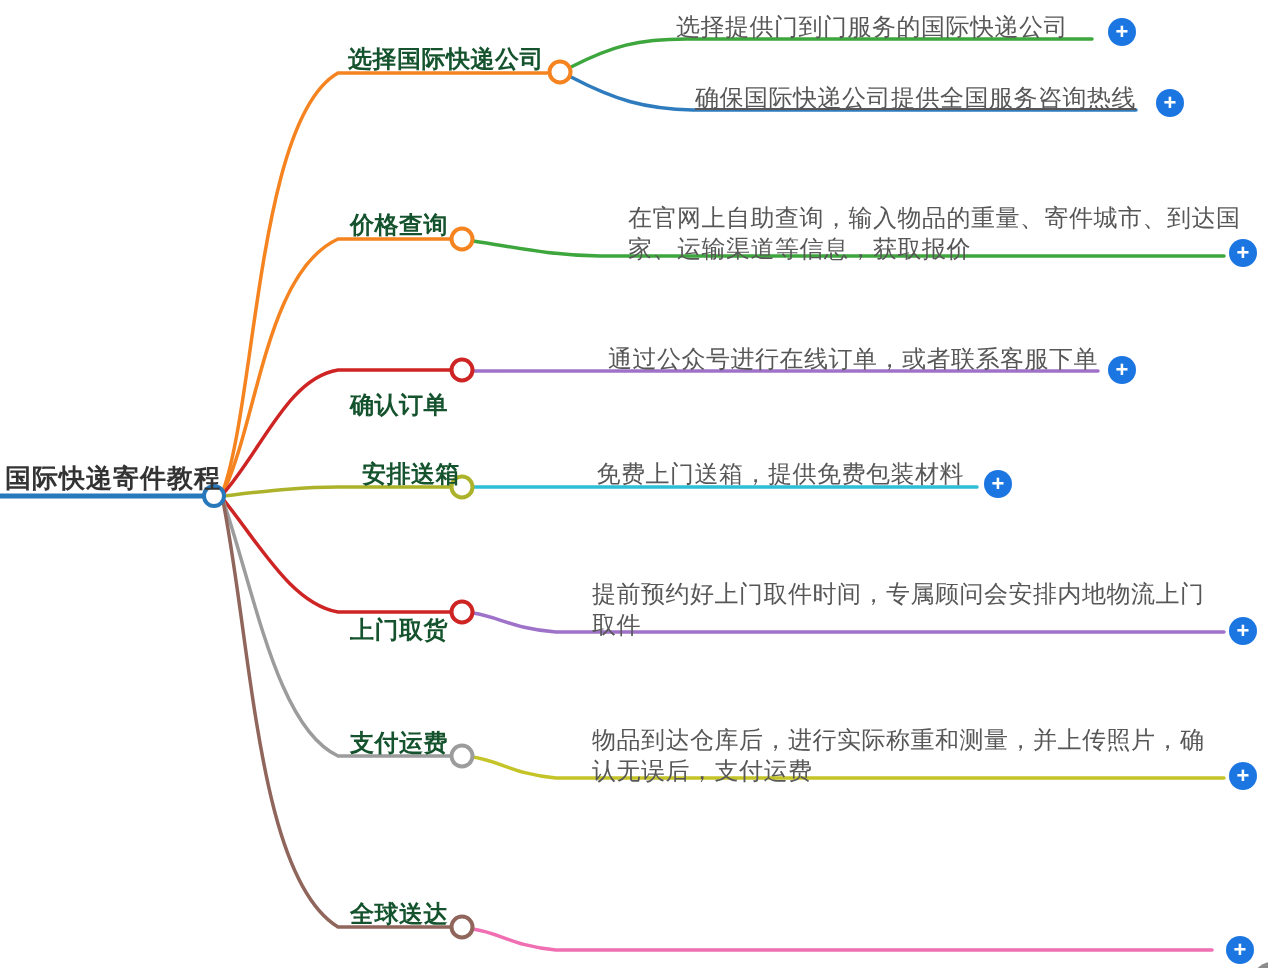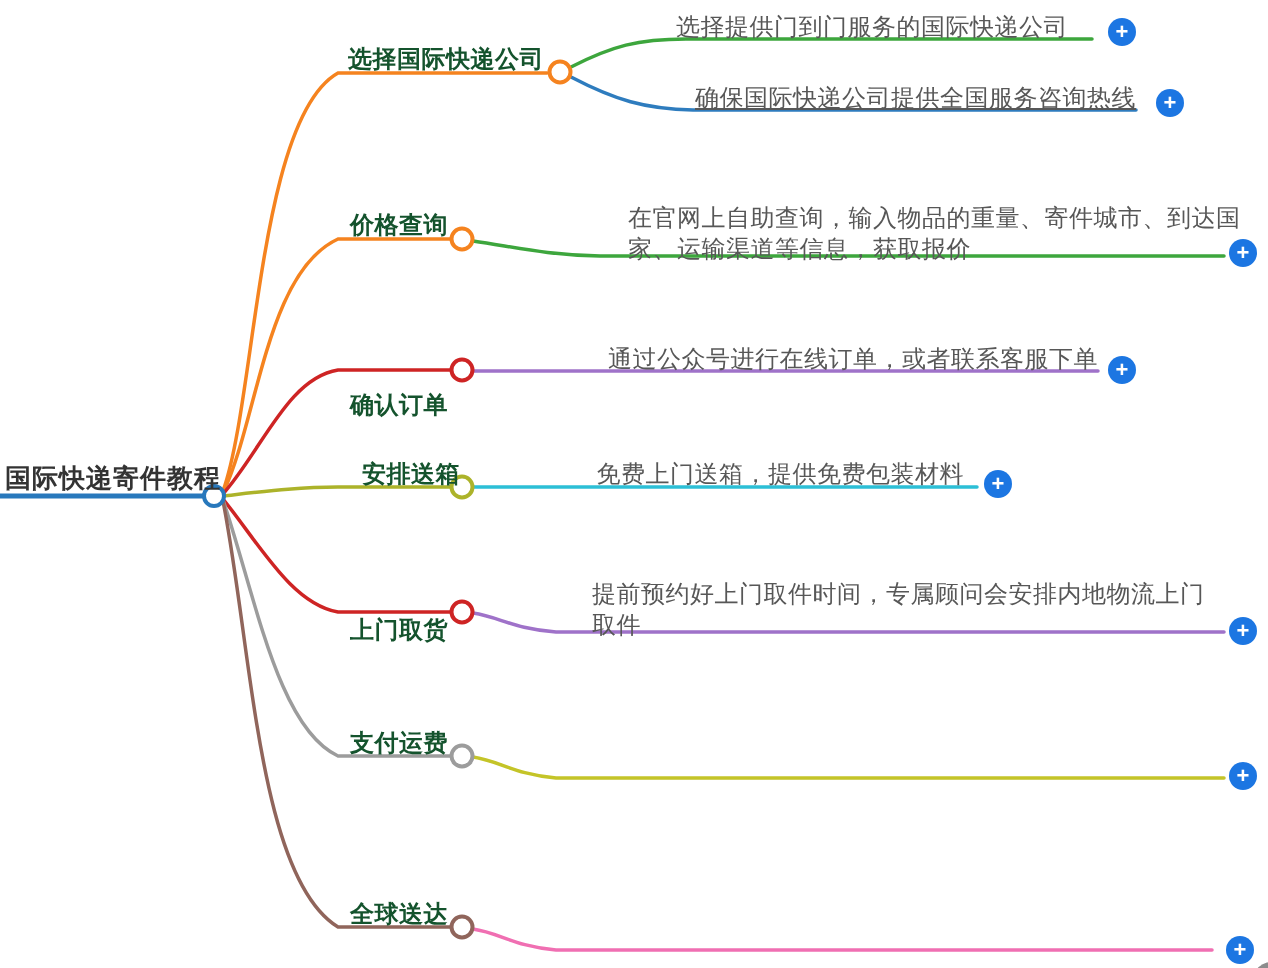--- a/index.html
+++ b/index.html
@@ -82,20 +82,21 @@
   <div class="branch-label" style="top:727px;">支付运费</div>
   <div class="branch-label" style="top:898px;">全球送达</div>
 
   <div class="child-line" style="right:200px;top:11px;">选择提供门到门服务的国际快递公司</div>
   <div class="child-line" style="right:132px;top:82px;text-decoration:underline;">确保国际快递公司提供全国服务咨询热线</div>
   <div class="child-line" style="right:170px;top:343px;">通过公众号进行在线订单，或者联系客服下单</div>
   <div class="child-line" style="right:304px;top:458px;">免费上门送箱，提供免费包装材料</div>
 
   <div class="child-par" style="top:202px;margin-left:36px;">在官网上自助查询，输入物品的重量、寄件城市、到达国家、运输渠道等信息，获取报价</div>
   <div class="child-par" style="top:578px;">提前预约好上门取件时间，专属顾问会安排内地物流上门取件</div>
+  <div class="child-par" style="top:724px;">物品到达仓库后，进行实际称重和测量，并上传照片，确认无误后，支付运费</div>
 
   <div class="plus" style="left:1108px;top:18px;">
       <span>+</span>
     </div>
   <div class="plus" style="left:1156px;top:89px;">
       <span>+</span>
     </div>
   <div class="plus" style="left:1229px;top:239px;">
       <span>+</span>
     </div>

